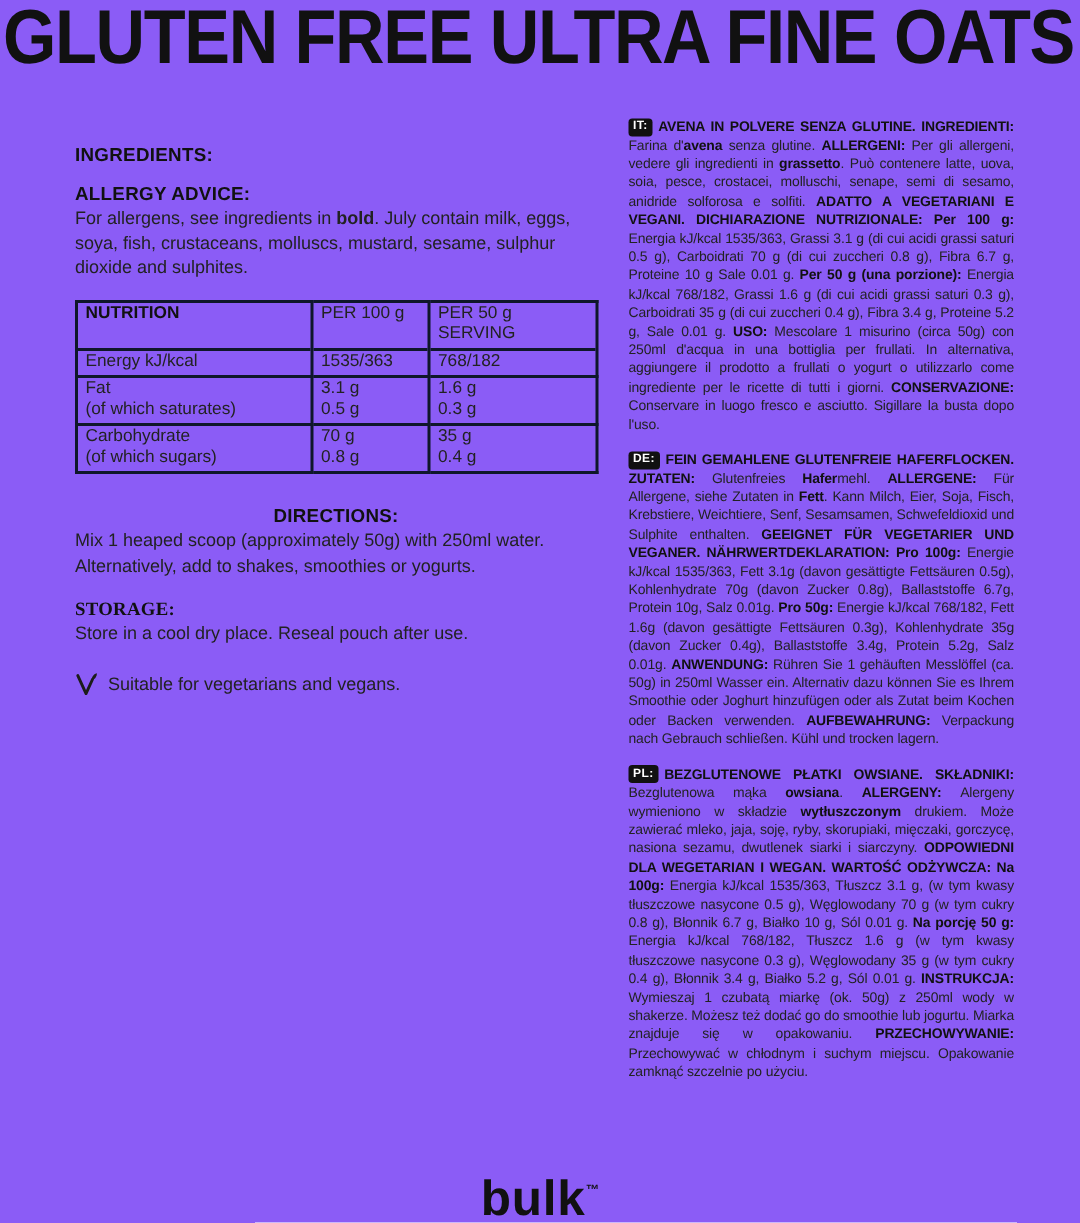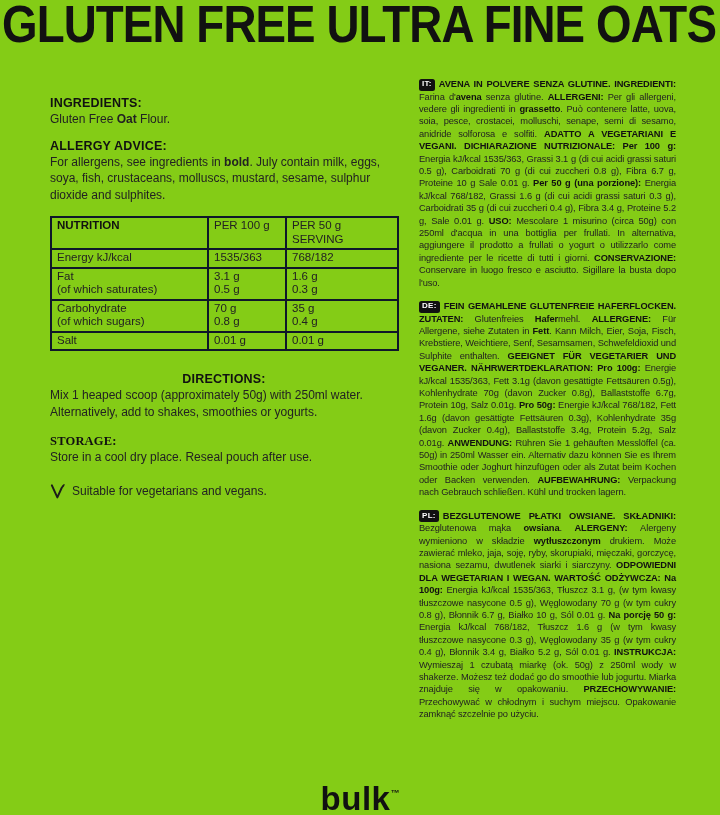--- a/index.html
+++ b/index.html
@@ -1,20 +1,20 @@
 <!DOCTYPE html>
 <html><head>
 <meta charset="utf-8">
 <style>
   * { box-sizing: border-box; margin: 0; padding: 0; }
   html,body { background:#fff; }
   .page {
     position: relative;
     width: 720px; height: 815px;
-    background: #84cc16;
+    background: #8b5cf6;
     font-family: "Liberation Sans", sans-serif;
     color: #1c1c1a;
     overflow: hidden;
   }
   
   .title-wrap { position:absolute; top:0; left:0; width:720px; height:52px; }
   .title-wrap text {
     font-family: "Liberation Sans", sans-serif;
     font-weight: bold;
     fill: #111;
@@ -80,21 +80,20 @@
 
   <div class="title-wrap">
     <svg width="720" height="52">
       <text x="2" y="42" font-size="51" textLength="714" lengthAdjust="spacingAndGlyphs">GLUTEN FREE ULTRA FINE OATS</text>
     </svg>
   </div>
 
   <div class="left-col">
 
     <div class="sec-heading">INGREDIENTS:</div>
-    <div class="body-text"><span>Gluten Free </span><b>Oat</b><span> Flour.</span></div>
 
     <div class="sec-heading mt-sm">ALLERGY ADVICE:</div>
     <div class="body-text"><span>For allergens, see ingredients in </span><b>bold</b><span>. July contain milk, eggs, soya, fish, crustaceans, molluscs, mustard, sesame, sulphur dioxide and sulphites.</span></div>
 
     <table class="nutrition">
       <colgroup>
           <col class="c1">
           <col class="c2">
           <col class="c3">
         </colgroup>
@@ -136,31 +135,20 @@
             </td>
         <td>
               <div>70 g</div>
               <div>0.8 g</div>
             </td>
         <td>
               <div>35 g</div>
               <div>0.4 g</div>
             </td>
       </tr>
-      <tr>
-        <td>
-              <div>Salt</div>
-            </td>
-        <td>
-              <div>0.01 g</div>
-            </td>
-        <td>
-              <div>0.01 g</div>
-            </td>
-      </tr>
     </tbody>
       </table>
 
     <div class="sec-heading mt-lg">DIRECTIONS:</div>
     <div class="body-text">Mix 1 heaped scoop (approximately 50g) with 250ml water. Alternatively, add to shakes, smoothies or yogurts.</div>
 
     <div class="sec-heading mt-md">STORAGE:</div>
     <div class="body-text">Store in a cool dry place. Reseal pouch after use.</div>
 
     <div class="vegan-row">

